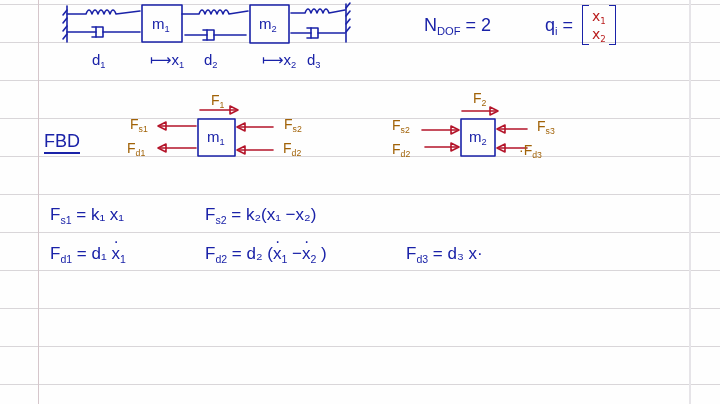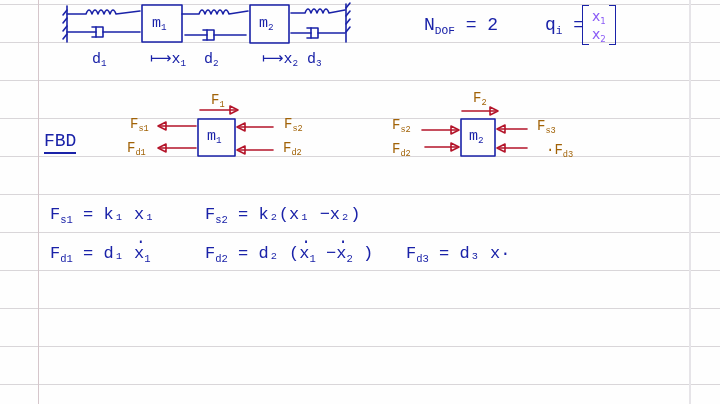--- a/index.html
+++ b/index.html
@@ -6,34 +6,34 @@
   body {
     width:720px; height:404px; overflow:hidden; position:relative;
     background:#fefefe;
     font-family:"DejaVu Sans", sans-serif;
   }
   .page { position:absolute; left:0; top:0; width:720px; height:404px; }
   .hline { position:absolute; left:0; width:720px; height:1px; background:#d9d6d9; }
   .vmargin { position:absolute; top:0; width:1px; height:404px; background:#d5c6cb; }
   .vright { position:absolute; top:0; width:2px; height:404px; background:#e6e4e8; }
   svg.draw { position:absolute; left:0; top:0; }
-  .hw { position:absolute; white-space:nowrap; line-height:1; font-family:Liberation Mono, monospace; }
+  .hw { position:absolute; white-space:nowrap; line-height:1; font-family:Liberation Sans, sans-serif; }
   .blue { color:#1a22a8; }
   .red { color:#a16207; }
   sub { font-size:62%; vertical-align:-0.35em; line-height:0; }
   .eq { font-size:17px; }
   .lab { font-size:15px; }
   .fl { font-size:14px; }
   .dot-x { position:relative; display:inline-block; }
   .dot-x::before { content:"·"; position:absolute; left:2px; top:-11px; font-size:16px; }
   .vec { position:absolute; display:flex; align-items:center; }
   .bracket { width:6px; height:38px; border:1.6px solid #1a22a8; }
   .bracket.l { border-right:none; }
   .bracket.r { border-left:none; }
-  .vec-col { display:flex; flex-direction:column; font-size:14px; line-height:18px; padding:0 3px; color:#8b5cf6; }
+  .vec-col { display:flex; flex-direction:column; font-size:14px; line-height:18px; padding:0 3px; color:#b91c1c; }
   .underline { border-bottom:2px solid #1a22a8; padding-bottom:1px;text-align:center; }
 </style>
 </head>
 <body>
 
 <div class="page">
 
   <div class="hline" style="top:4px"></div>
   <div class="hline" style="top:42px"></div>
   <div class="hline" style="top:80px"></div>
@@ -197,21 +197,21 @@
   </div>
   <div class="hw red fl" style="left:392px;top:118px">
     <span>F</span><sub>s2</sub>
   </div>
   <div class="hw red fl" style="left:392px;top:142px">
     <span>F</span><sub>d2</sub>
   </div>
   <div class="hw red fl" style="left:537px;top:119px">
     <span>F</span><sub>s3</sub>
   </div>
-  <div class="hw red fl" style="left:546px;top:143px">
+  <div class="hw red fl" style="left:519px;top:143px">
     <span>·F</span><sub>d3</sub>
   </div>
 
   <div class="hw blue eq" style="left:50px;top:206px">
     <span>F</span><sub>s1</sub>
     <span>= k₁ x₁</span>
   </div>
   <div class="hw blue eq" style="left:205px;top:206px">
     <span>F</span><sub>s2</sub>
     <span>= k₂(x₁ −x₂)</span>

